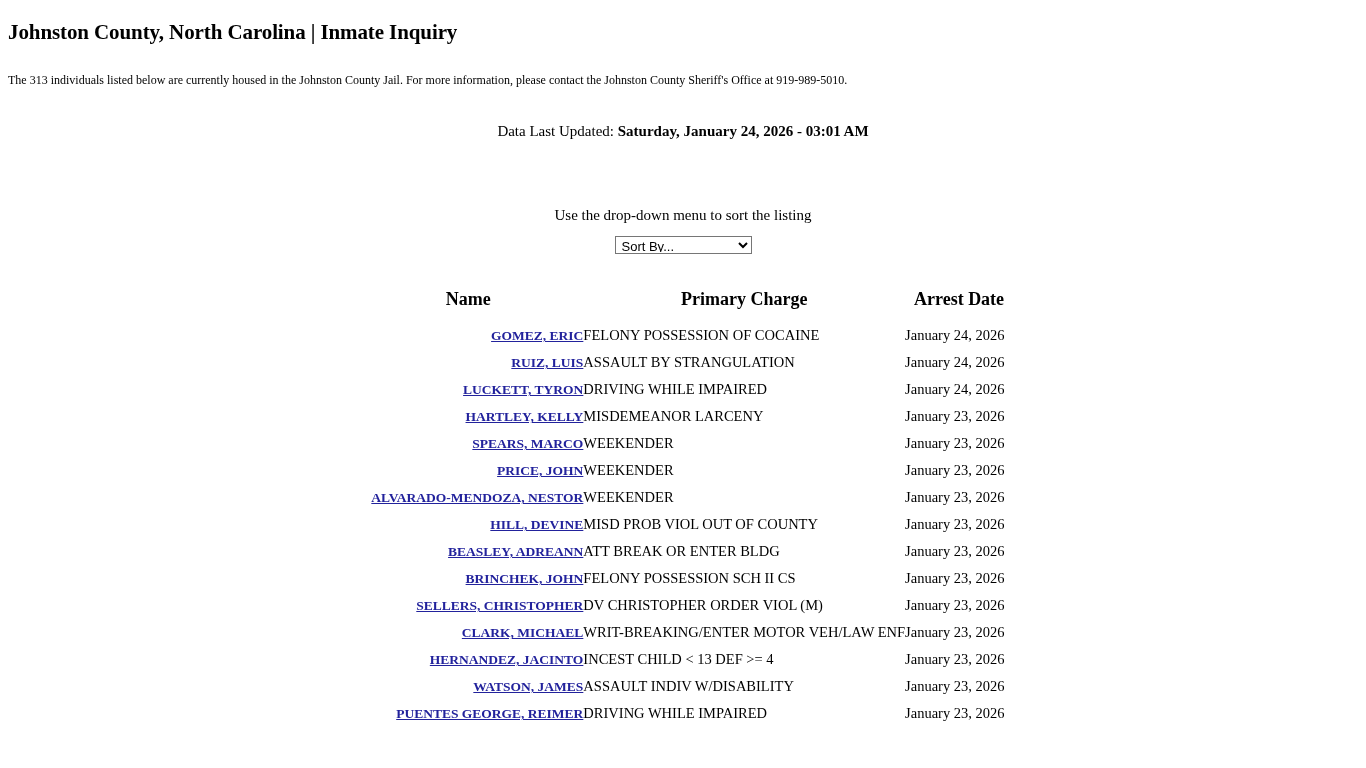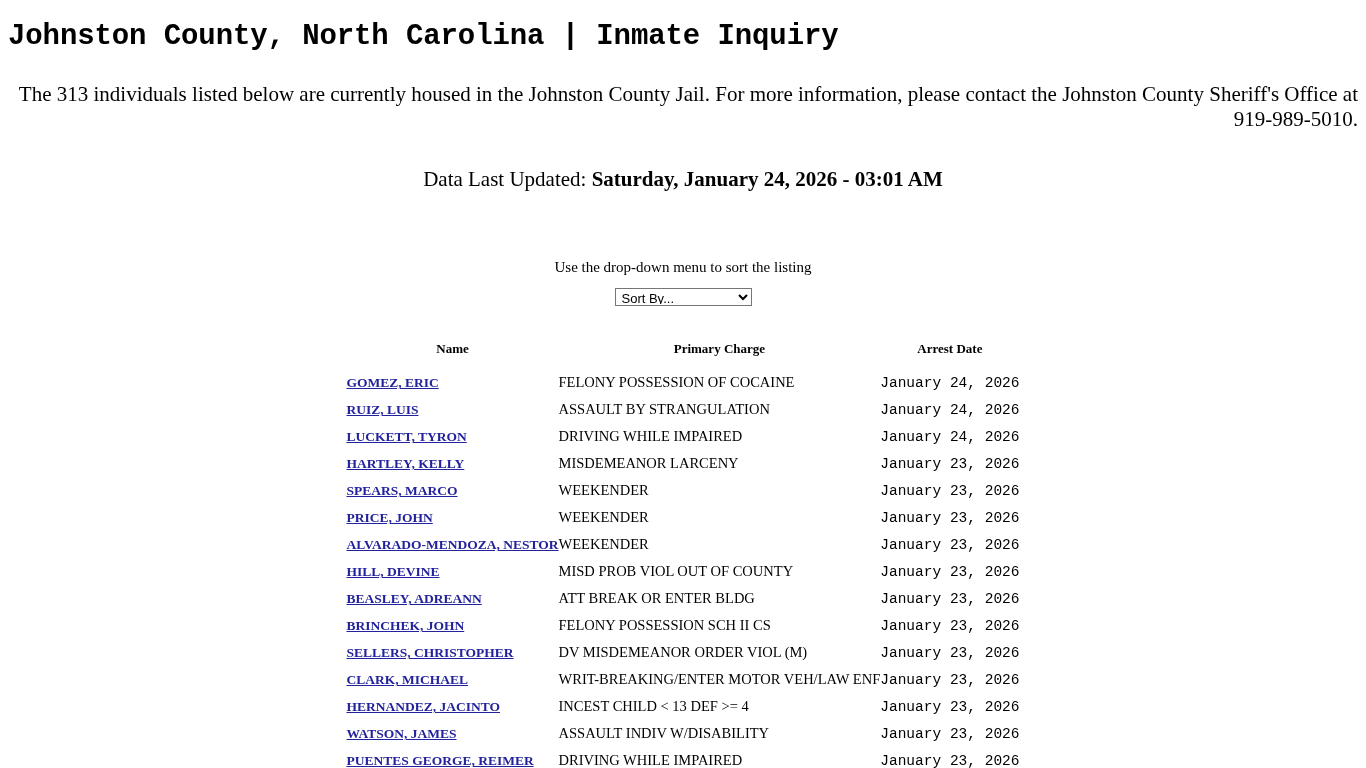--- a/index.html
+++ b/index.html
@@ -15,39 +15,38 @@
     font-family: "Liberation Serif", "DejaVu Serif", serif;
     color: #000000;
   }
 
   .page {
     padding: 0 8px;
     box-sizing: border-box;
   }
 
   h1.page-title {
-    font-family: Liberation Mono, monospace;
-    font-size: 29px;
+    font-family: Liberation Serif, serif;
+    font-size: 21px;
     font-weight: bold;
     line-height: 1.1;
     margin: 21px 0 7px 0;
     padding: 0;
     letter-spacing: -0.1px;
   }
 
   p.intro {
-    font-size: 21px;
+    font-size: 12px;
     line-height: 1.2;
     margin: 29px 0 0 0;
     padding: 0;
-    text-align: right;
   }
 
   p.updated {
-    font-size: 21px;
+    font-size: 15px;
     line-height: 1.2;
     margin: 35px 0 0 0;
     padding: 0;
     text-align: center;
   }
   p.updated .updated-value {
     font-weight: bold;
   }
 
   p.sort-instructions {
@@ -77,43 +76,43 @@
   }
 
   table.inmate-table {
     margin: 34px auto 0 auto;
     border-collapse: collapse;
     border-spacing: 0;
     width: 660px;
   }
 
   table.inmate-table th {
-    font-size: 13px;
+    font-size: 18px;
     font-weight: bold;
     text-align: center;
     padding: 0 0 12px 0;
     vertical-align: bottom;
     white-space: nowrap;
   }
 
   table.inmate-table td {
     font-size: 14.5px;
     padding: 0;
     height: 27px;
     vertical-align: middle;
     white-space: nowrap;
   }
 
   col.col-name   { width: 248px; }
   col.col-charge { width: 296px; }
   col.col-date   { width: 116px; }
 
-  td.cell-name   { text-align: left; }
+  td.cell-name   { text-align: right; }
   td.cell-charge { text-align: left; padding-left: 7px; }
-  td.cell-date   { text-align: left; font-size: 13.5px; font-family: Liberation Mono, monospace; }
+  td.cell-date   { text-align: left; font-size: 13.5px; }
 
   a.inmate-link {
     color: #22229c;
     font-weight: bold;
     font-size: 13.5px;
     text-decoration: underline;
     font-family: "Liberation Serif", "DejaVu Serif", serif;
   }
 </style>
 </head>
@@ -197,21 +196,21 @@
           <td class="cell-charge">ATT BREAK OR ENTER BLDG</td>
           <td class="cell-date">January 23, 2026</td>
         </tr>
         <tr>
           <td class="cell-name"><a class="inmate-link" href="#">BRINCHEK, JOHN</a></td>
           <td class="cell-charge">FELONY POSSESSION SCH II CS</td>
           <td class="cell-date">January 23, 2026</td>
         </tr>
         <tr>
           <td class="cell-name"><a class="inmate-link" href="#">SELLERS, CHRISTOPHER</a></td>
-          <td class="cell-charge">DV MISDEMEANOR ORDER VIOL (M)</td>
+          <td class="cell-charge">DV CHRISTOPHER ORDER VIOL (M)</td>
           <td class="cell-date">January 23, 2026</td>
         </tr>
         <tr>
           <td class="cell-name"><a class="inmate-link" href="#">CLARK, MICHAEL</a></td>
           <td class="cell-charge">WRIT-BREAKING/ENTER MOTOR VEH/LAW ENF</td>
           <td class="cell-date">January 23, 2026</td>
         </tr>
         <tr>
           <td class="cell-name"><a class="inmate-link" href="#">HERNANDEZ, JACINTO</a></td>
           <td class="cell-charge">INCEST CHILD &lt; 13 DEF &gt;= 4</td>

